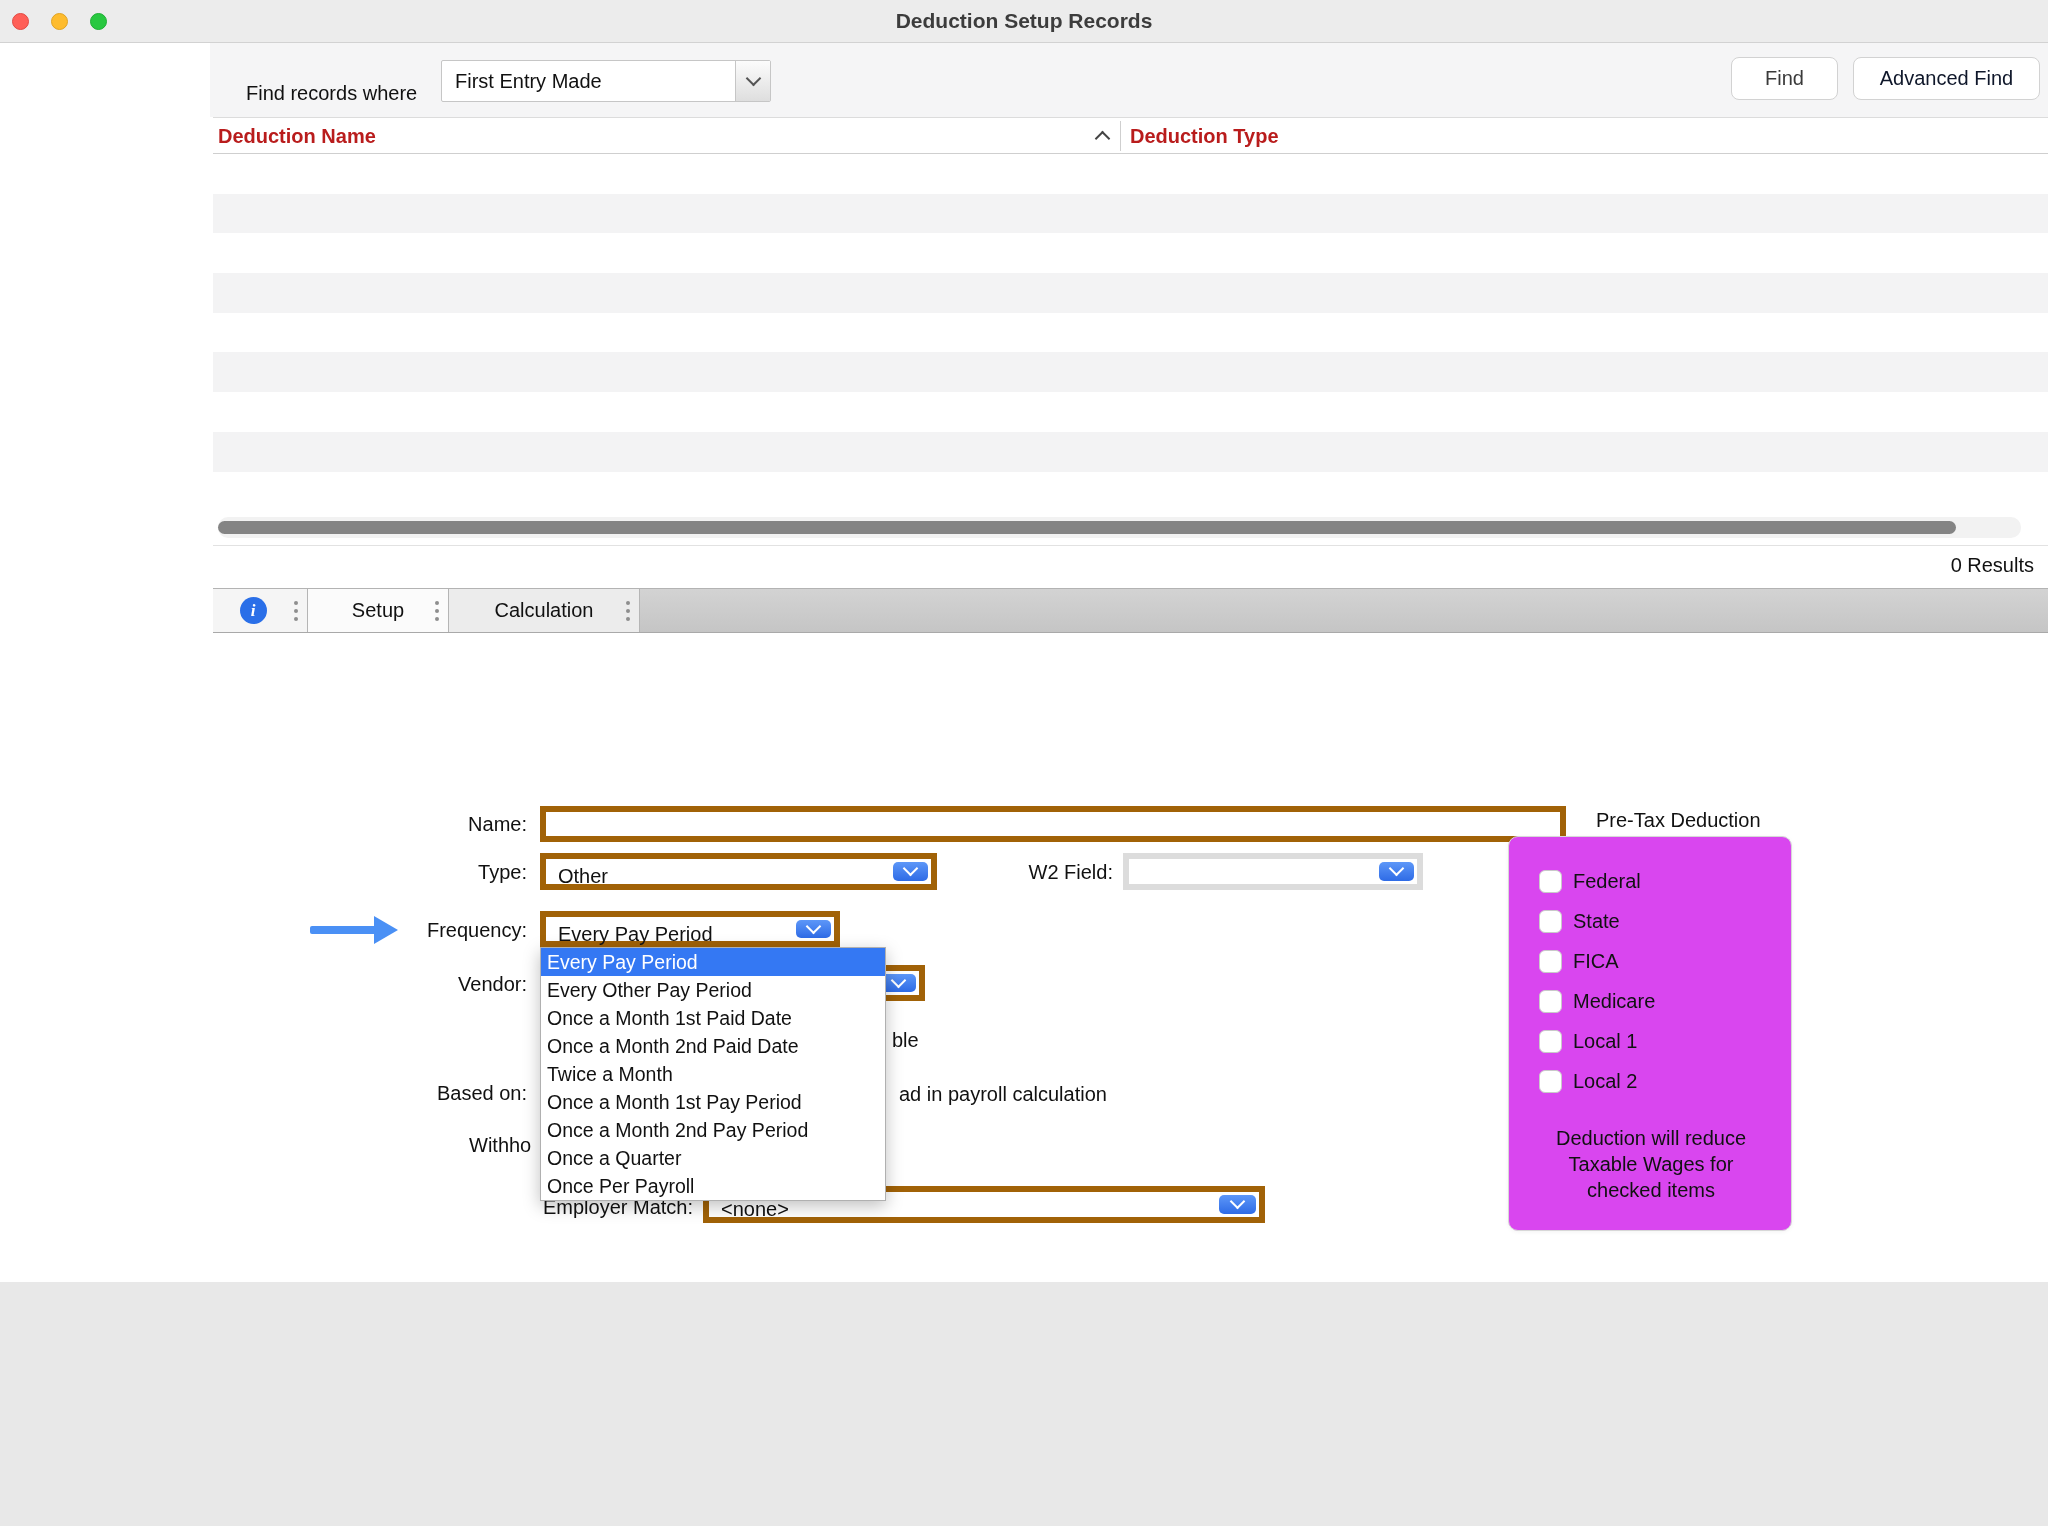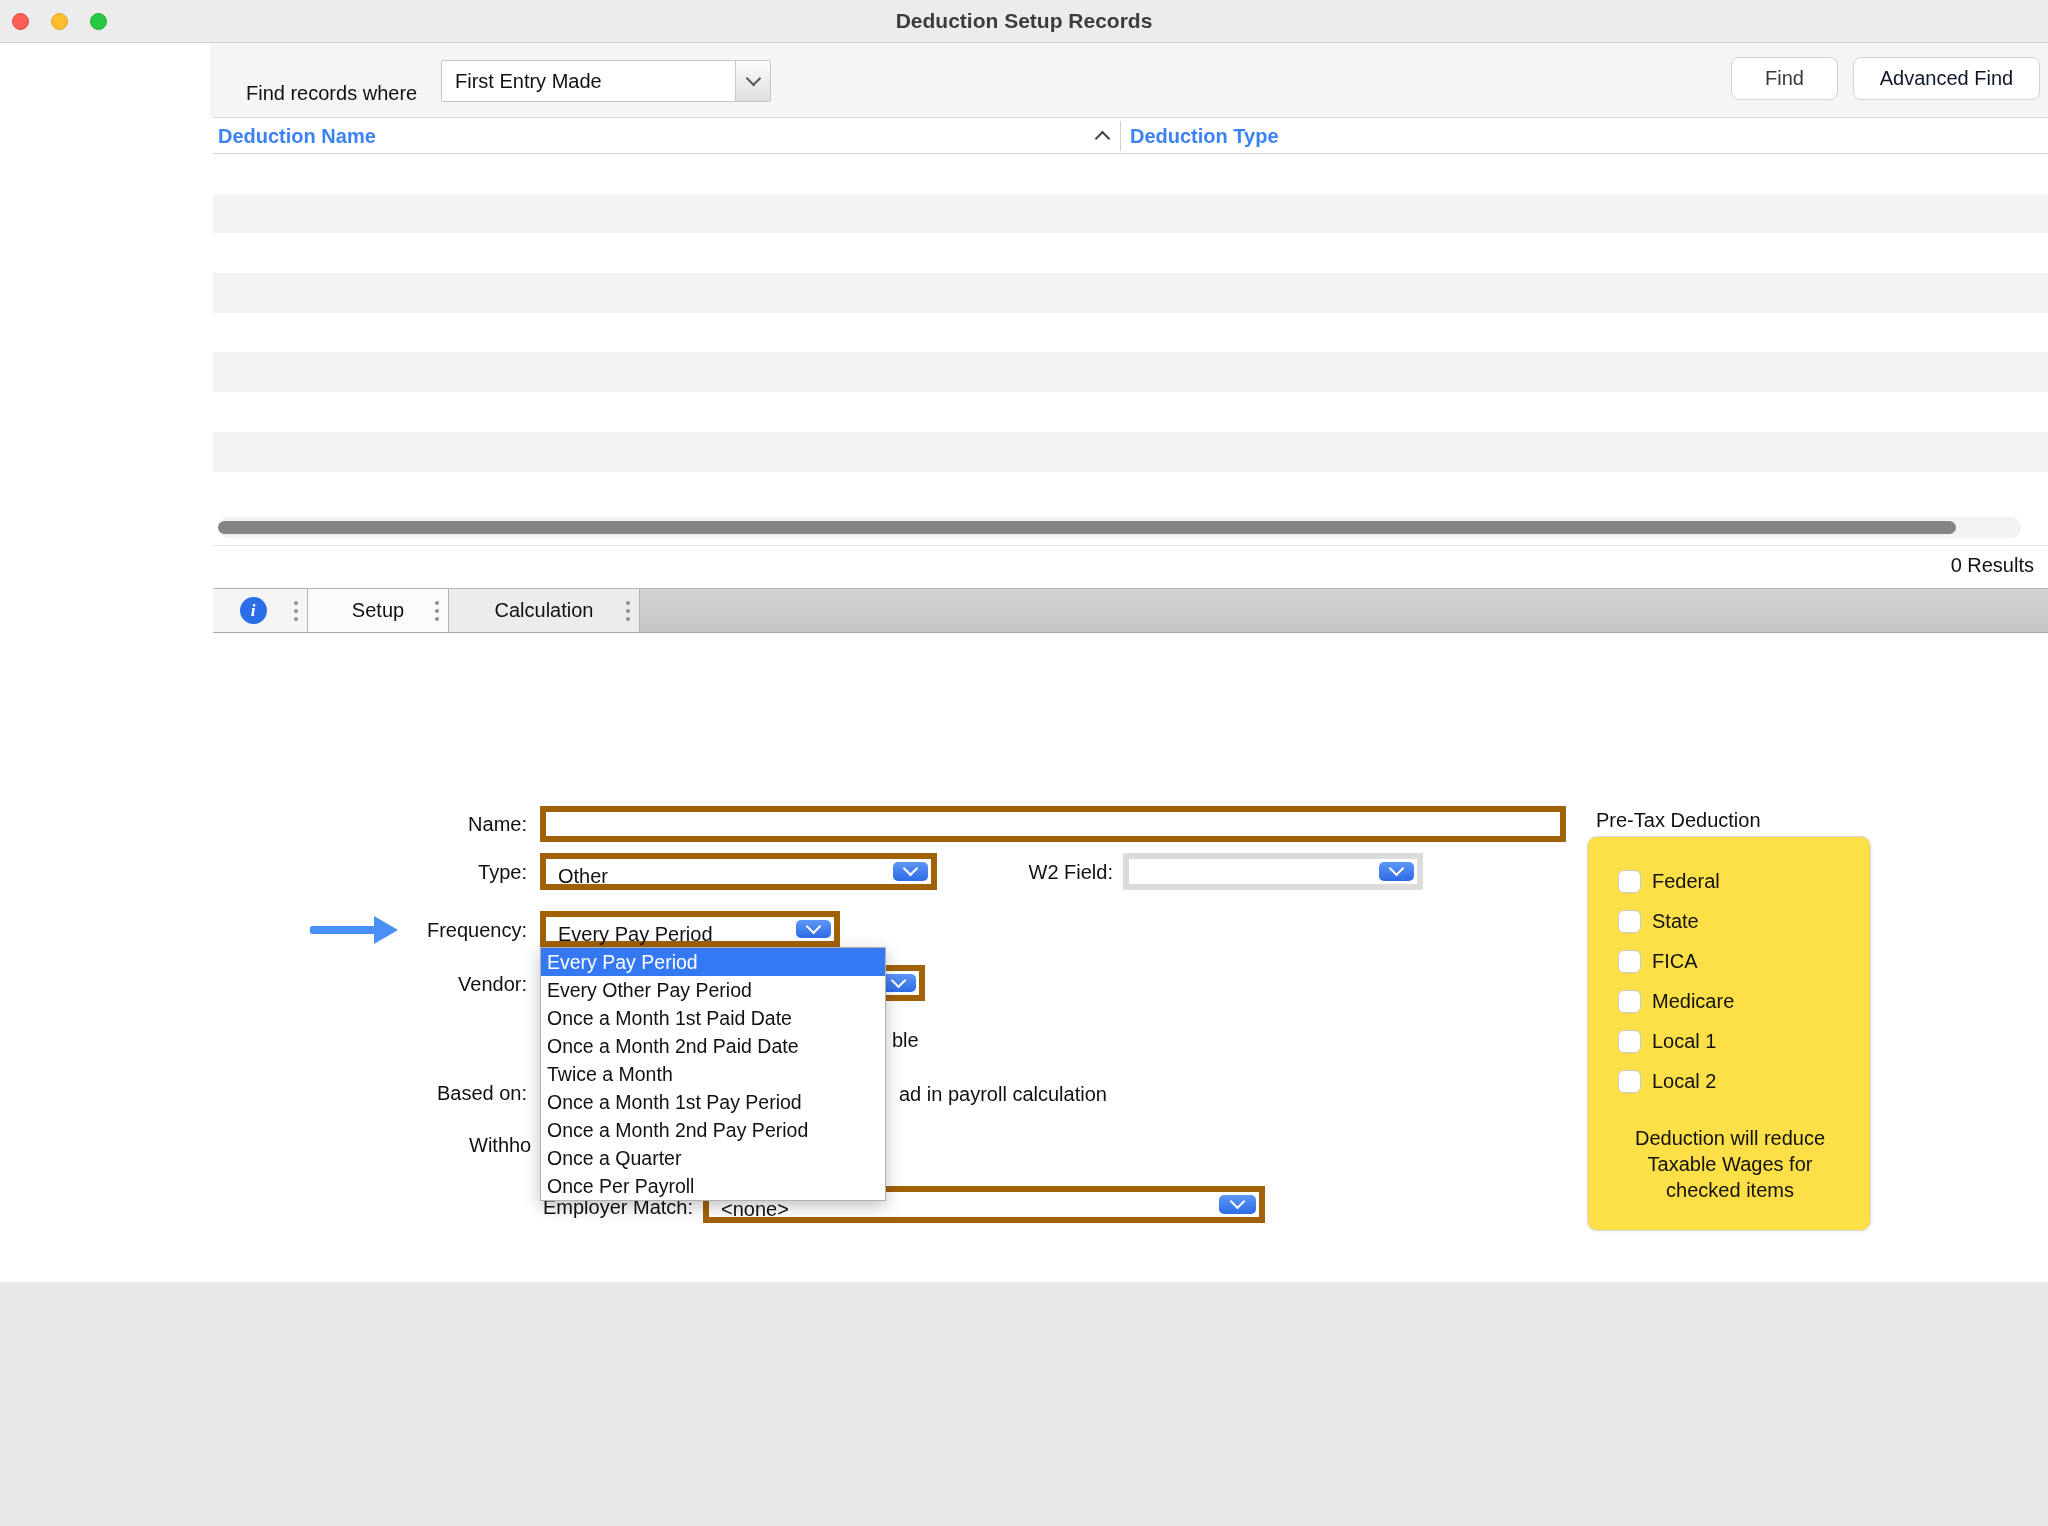--- a/index.html
+++ b/index.html
@@ -38,21 +38,21 @@
   .find-select .grip { position:absolute; right:0; top:0; bottom:0; width:35px; border-left:1px solid #c6c6c6; background:linear-gradient(#fcfcfc,#dedede); display:flex; align-items:center; justify-content:center; }
   .chev { width:11px; height:11px; border-right:2.5px solid #fff; border-bottom:2.5px solid #fff; transform:rotate(45deg); margin-top:-6px; }
   .chev.gray { border-color:#555; border-width:2px; }
   .btn { position:absolute; top:14px; height:43px; background:#fff; border:1px solid #d2d2d2; border-radius:8px; font-size:20px; display:flex; align-items:center; justify-content:center; }
   .btn.find { left:1521px; width:107px; color:#3a3a3a; }
   .btn.advfind { left:1643px; width:187px; color:#0f172a; }
 
   
   .tablewrap { position:absolute; left:3px; top:74px; width:1835px; height:429px; background:#fff; border-top:1px solid #dcdcdc; border-bottom:1px solid #e2e2e2; }
   .thead { position:relative; height:36px; border-bottom:1px solid #cfcfcf; background:#fff; }
-  .th { position:absolute; top:0; line-height:36px; font-size:20px; font-weight:700; color:#3b82f6; }
+  .th { position:absolute; top:0; line-height:36px; font-size:20px; font-weight:700; color:#b91c1c; }
   .th.c1 { left:5px; }
   .th.c2 { left:917px; }
   .col-divider { position:absolute; left:907px; top:3px; height:30px; width:1px; background:#cfcfcf; }
   .sort-up { position:absolute; left:884px; top:15px; width:11px; height:11px; border-left:2px solid #444; border-top:2px solid #444; transform:rotate(45deg); }
   .tbody { position:relative; }
   .trow { height:39.7px; background:#fff; }
   .trow.alt { background:#f3f3f4; }
   .hscroll { position:absolute; left:5px; top:399px; width:1803px; height:21px; background:#f2f2f2; border-radius:10px; }
   .hthumb { position:absolute; left:0; top:4px; width:1738px; height:13px; background:#848484; border-radius:7px; }
   .results { position:absolute; right:14px; top:522px; transform:translateY(-50%); font-size:20px; }
@@ -77,21 +77,21 @@
   .arrow-shaft { position:absolute; left:100px; top:883px; width:66px; height:8px; background:#4a90f5; border-radius:2px; z-index:6; }
   .arrow-head { position:absolute; left:164px; top:873px; width:0; height:0; border-left:24px solid #4a90f5; border-top:14px solid transparent; border-bottom:14px solid transparent; z-index:6; }
 
   
   .menu { position:absolute; left:330px; top:904px; width:346px; height:254px; background:#fff; border:1px solid #b0b0b0; box-shadow:0 5px 16px rgba(0,0,0,.25); z-index:10; }
   .menu-item { height:28px; line-height:28px; font-size:19.5px; padding-left:6px; white-space:nowrap; color:#111; }
   .menu-item.selected { background:#3478f3; color:#fff; }
 
   
   .pretax-title { position:absolute; left:1386px; top:777px; transform:translateY(-50%); font-size:20px; }
-  .pretax-box { position:absolute; left:1377px; top:793px; width:284px; height:395px; background:#fde047; border:1px solid #d7d7d7; border-radius:10px; box-shadow:0 1px 4px rgba(0,0,0,.05); }
+  .pretax-box { position:absolute; left:1298px; top:793px; width:284px; height:395px; background:#d946ef; border:1px solid #d7d7d7; border-radius:10px; box-shadow:0 1px 4px rgba(0,0,0,.05); }
   .cb-list { position:absolute; left:30px; top:24px; display:flex; flex-direction:column; }
   .cb-row { height:40px; display:flex; align-items:center; gap:11px; font-size:20px; }
   .cb-box { width:23px; height:23px; border:1.5px solid #c9c9c9; border-radius:6px; background:#fff; }
   .pretax-note { position:absolute; left:20px; width:244px; top:288px; text-align:center; font-size:20px; line-height:26px; }
 </style>
 </head>
 <body>
 
 <div class="screen">
 

